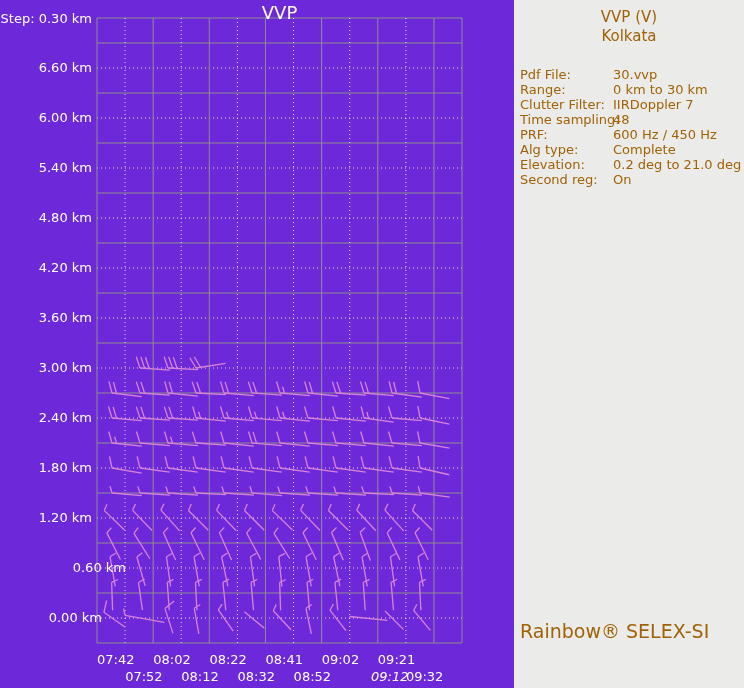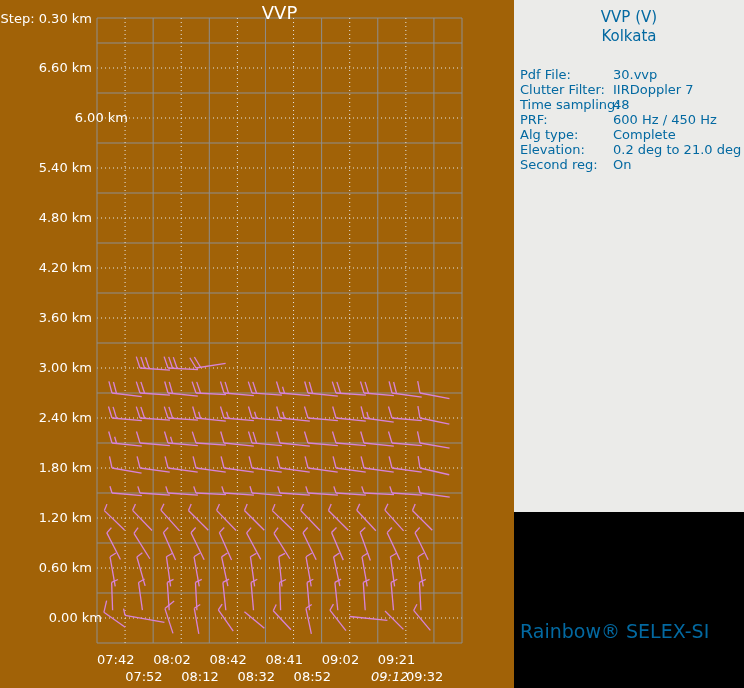--- a/index.html
+++ b/index.html
@@ -7,35 +7,35 @@
           font-family:"DejaVu Sans","Liberation Sans",sans-serif;}
   
   #plot-wrap{position:absolute;left:0;top:0;width:514px;height:688px;background:#000;}
   #plot-svg{position:absolute;left:0;top:0;}
   .wlabel{position:absolute;color:#ffffff;font-size:13px;line-height:16px;white-space:nowrap;}
   .ylab{width:92px;text-align:right;}
   .xlab{width:56px;text-align:left;}
   #plot-title{position:absolute;left:97px;top:2px;width:365px;text-align:center;color:#fff;font-size:18px;}
   #step-label{position:absolute;left:0;top:11px;width:92px;text-align:right;color:#fff;font-size:13px;}
   
-  #info-panel{position:absolute;left:514px;top:0;width:230px;height:512px;background:#ebebe9;color:#0369a1;}
+  #info-panel{position:absolute;left:514px;top:0;width:230px;height:688px;background:#ebebe9;color:#a16207;}
   .ip-title{width:100%;text-align:center;font-size:15px;line-height:19px;}
   #ip-head{padding-top:8px;}
   .param-row{position:relative;height:15px;font-size:13px;line-height:15px;white-space:nowrap;}
   .param-label{position:absolute;left:6px;top:0;}
   .param-value{position:absolute;left:99px;top:0;}
   #param-list{position:absolute;left:0;top:67px;width:230px;}
   #ip-footer{position:absolute;left:6px;top:620px;font-size:19px;}
 </style>
 </head>
 <body>
 
 <div id="window">
 
-  <div id="plot-wrap" style="background: #a16207;">
+  <div id="plot-wrap" style="background: #6d28d9;">
     <svg id="plot-svg" width="514" height="688">
         <line x1="97" y1="18" x2="462" y2="18" stroke="#8e8e8e" stroke-width="1"></line>
         <line x1="97" y1="43" x2="462" y2="43" stroke="#8e8e8e" stroke-width="1"></line>
         <line x1="97" y1="68" x2="462" y2="68" stroke="#e6e6e6" stroke-width="1" stroke-dasharray="1 3"></line>
         <line x1="97" y1="93" x2="462" y2="93" stroke="#8e8e8e" stroke-width="1"></line>
         <line x1="97" y1="118" x2="462" y2="118" stroke="#e6e6e6" stroke-width="1" stroke-dasharray="1 3"></line>
         <line x1="97" y1="143" x2="462" y2="143" stroke="#8e8e8e" stroke-width="1"></line>
         <line x1="97" y1="168" x2="462" y2="168" stroke="#e6e6e6" stroke-width="1" stroke-dasharray="1 3"></line>
         <line x1="97" y1="193" x2="462" y2="193" stroke="#8e8e8e" stroke-width="1"></line>
         <line x1="97" y1="218" x2="462" y2="218" stroke="#e6e6e6" stroke-width="1" stroke-dasharray="1 3"></line>
@@ -338,34 +338,34 @@
         <line x1="329.9172646237825" y1="610.2144537543655" x2="333.4172646237825" y2="604.1522759278745" stroke="#d883d8" stroke-width="1.3"></line>
         <line x1="349.6391038308821" y1="616.4906089904151" x2="387.4309358548765" y2="620.462690594586" stroke="#d883d8" stroke-width="1.3"></line>
         <line x1="385.0137850018769" y1="611.013785001877" x2="403.3985613127271" y2="629.3985613127272" stroke="#d883d8" stroke-width="1.3"></line>
         <line x1="413.649258416297" y1="610.4314809019845" x2="430.36173626814707" y2="630.3486364230779" stroke="#d883d8" stroke-width="1.3"></line>
         <line x1="413.649258416297" y1="610.4314809019845" x2="416.93555935579826" y2="604.2508477519721" stroke="#d883d8" stroke-width="1.3"></line>
       </svg>
     <div id="step-label">Step: 0.30 km</div>
     <div id="plot-title">VVP</div>
     <div id="axis-labels">
         <div class="wlabel ylab" style="left: 0px; top: 60px;">6.60 km</div>
-        <div class="wlabel ylab" style="left: 0px; top: 110px; padding-left: 36px;">6.00 km</div>
+        <div class="wlabel ylab" style="left: 0px; top: 110px;">6.00 km</div>
         <div class="wlabel ylab" style="left: 0px; top: 160px;">5.40 km</div>
         <div class="wlabel ylab" style="left: 0px; top: 210px;">4.80 km</div>
         <div class="wlabel ylab" style="left: 0px; top: 260px;">4.20 km</div>
         <div class="wlabel ylab" style="left: 0px; top: 310px;">3.60 km</div>
         <div class="wlabel ylab" style="left: 0px; top: 360px;">3.00 km</div>
         <div class="wlabel ylab" style="left: 0px; top: 410px;">2.40 km</div>
         <div class="wlabel ylab" style="left: 0px; top: 460px;">1.80 km</div>
         <div class="wlabel ylab" style="left: 0px; top: 510px;">1.20 km</div>
-        <div class="wlabel ylab" style="left: 0px; top: 560px;">0.60 km</div>
+        <div class="wlabel ylab" style="left: 0px; top: 560px; padding-left: 34px;">0.60 km</div>
         <div class="wlabel ylab" style="left: 0px; top: 610px; padding-left: 10px;">0.00 km</div>
         <div class="wlabel xlab" style="left: 97.0769px; top: 652px;">07:42</div>
         <div class="wlabel xlab" style="left: 153.231px; top: 652px;">08:02</div>
-        <div class="wlabel xlab" style="left: 209.385px; top: 652px;">08:42</div>
+        <div class="wlabel xlab" style="left: 209.385px; top: 652px;">08:22</div>
         <div class="wlabel xlab" style="left: 265.538px; top: 652px;">08:41</div>
         <div class="wlabel xlab" style="left: 321.692px; top: 652px;">09:02</div>
         <div class="wlabel xlab" style="left: 377.846px; top: 652px;">09:21</div>
         <div class="wlabel xlab" style="left: 125.154px; top: 669px;">07:52</div>
         <div class="wlabel xlab" style="left: 181.308px; top: 669px;">08:12</div>
         <div class="wlabel xlab" style="left: 237.462px; top: 669px;">08:32</div>
         <div class="wlabel xlab" style="left: 293.615px; top: 669px;">08:52</div>
         <div class="wlabel xlab" style="left: 371px; top: 669px; font-style: italic;">09:12</div>
         <div class="wlabel xlab" style="left: 405.923px; top: 669px;">09:32</div>
       </div>
@@ -375,20 +375,24 @@
     <div id="ip-head">
       <div class="ip-title">VVP (V)</div>
       <div class="ip-title">Kolkata</div>
     </div>
     <div id="param-list">
         <div class="param-row">
           <span class="param-label">Pdf File:</span>
           <span class="param-value">30.vvp</span>
         </div>
         <div class="param-row">
+          <span class="param-label">Range:</span>
+          <span class="param-value">0 km to 30 km</span>
+        </div>
+        <div class="param-row">
           <span class="param-label">Clutter Filter:</span>
           <span class="param-value">IIRDoppler 7</span>
         </div>
         <div class="param-row">
           <span class="param-label">Time sampling:</span>
           <span class="param-value">48</span>
         </div>
         <div class="param-row">
           <span class="param-label">PRF:</span>
           <span class="param-value">600 Hz / 450 Hz</span>

